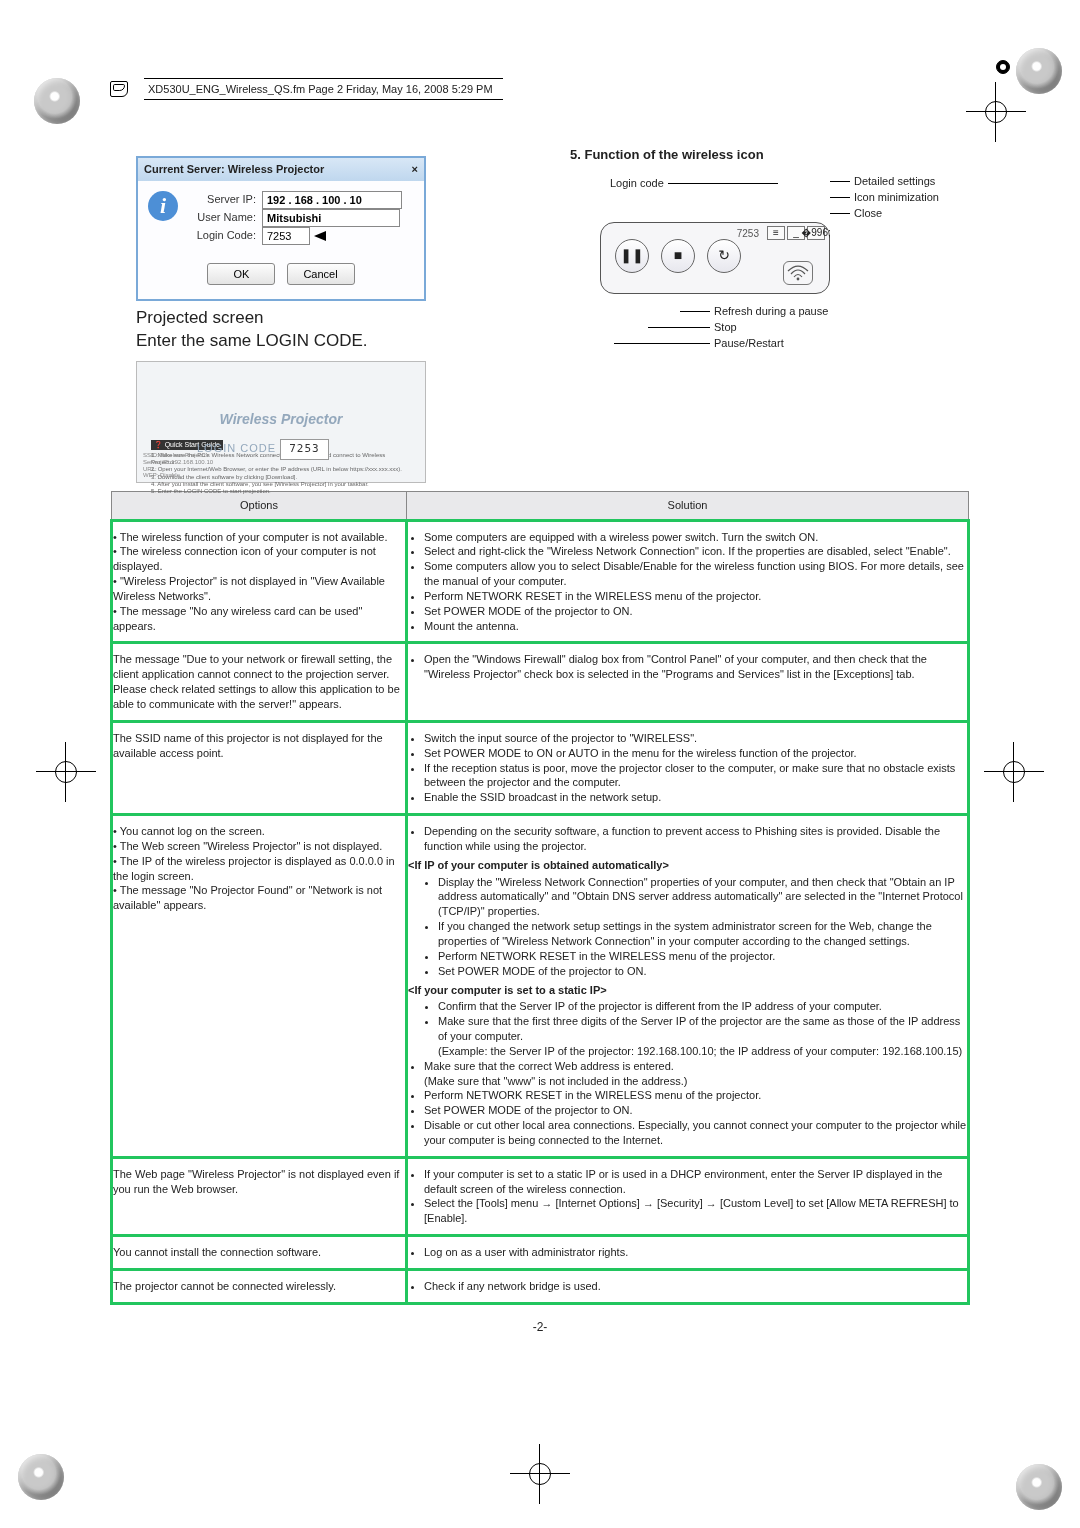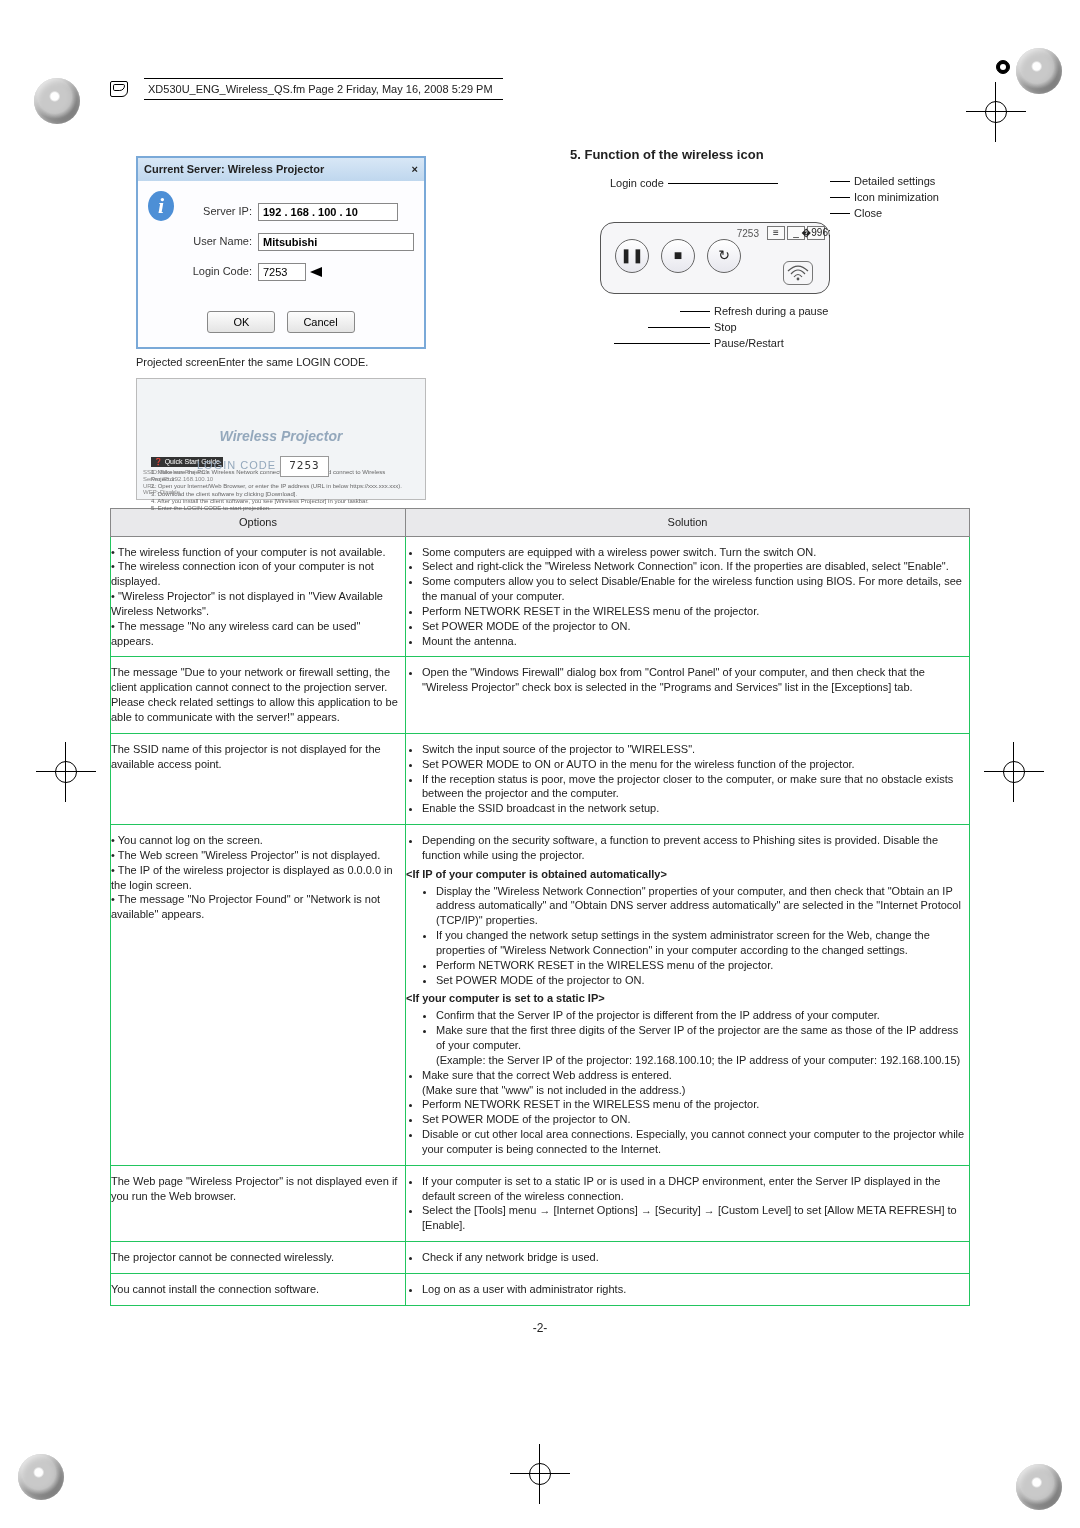--- a/index.html
+++ b/index.html
@@ -16,27 +16,27 @@
   .page-header { position:absolute; left:110px; top:78px; font-size:11px; display:flex; align-items:center; gap:10px; }
   .content { position:absolute; left:110px; top:146px; width:860px; font-size:12px; line-height:1.35; }
   .two-col { display:flex; gap:40px; }
   .colL { width:420px; }
   .colR { width:400px; }
   .step-num { display:inline-block; width:22px; }
   h4 { font-size:13px; font-weight:bold; margin-bottom:10px; }
   .dialog { border:2px solid #7aa9d8; width:290px; margin:10px 0 6px 26px; font-size:11px; background:#fdfdff; }
   .dialog .title { background:linear-gradient(#d8e7f6,#bfd7ee); padding:4px 6px; font-weight:bold; display:flex; justify-content:space-between; }
   .dialog .body { padding:10px 10px 14px 10px; }
-  .dialog .row { display:flex; align-items:center; margin:12px 0; font-size:11px; }
+  .dialog .row { display:flex; align-items:center; margin:0 0; font-size:11px; }
   .dialog .row label { width:70px; text-align:right; margin-right:6px; color:#333; }
   .dialog .row input { border:1px solid #888; padding:2px 4px; font-size:11px; height:18px; }
   .dialog .btns { text-align:center; margin-top:18px; }
   .dialog .btns button { width:68px; height:22px; font-size:11px; border:1px solid #888; background:linear-gradient(#fdfdfd,#e4e4e4); border-radius:3px; margin:0 4px; }
   .arrow-left { display:inline-block; margin-left:4px; width:0; height:0; border-top:5px solid transparent; border-bottom:5px solid transparent; border-right:12px solid #000; vertical-align:middle; }
-  .cap-row { display:flex; justify-content:flex-start; width:316px; margin-left:26px; font-size:11px; margin-top:4px; }
+  .cap-row { display:flex; justify-content:space-between; width:316px; margin-left:26px; font-size:17px; margin-top:4px;flex-direction:column; }
   .proj-screen { border:1px solid #bbb; width:290px; height:122px; margin:8px 0 0 26px; background:#f2f4f6; position:relative; font-size:8px; color:#666; }
   .proj-screen .wp-title { position:absolute; top:48px; width:100%; text-align:center; font-style:italic; font-size:14px; color:#94a8bc; font-weight:bold; }
   .proj-screen .qsg { position:absolute; left:14px; right:14px; top:78px; font-size:6px; line-height:1.2; }
   .proj-screen .qsg .hd { background:#333; color:#fff; padding:1px 3px; display:inline-block; font-size:7px; }
   .proj-screen .login-box { position:absolute; bottom:22px; left:60px; font-size:11px; color:#94a8bc; letter-spacing:1px; }
   .proj-screen .login-box .code { display:inline-block; border:1px solid #999; padding:2px 8px; color:#333; font-family:monospace; background:#fff; }
   .proj-screen .foot { position:absolute; bottom:3px; left:6px; font-size:6px; line-height:1.1; color:#888; }
   .info-icon { width:30px; height:30px; border-radius:50%; background:#4d8fd6; color:#fff; display:inline-flex; align-items:center; justify-content:center; font-family:Georgia, serif; font-style:italic; font-size:22px; font-weight:bold; margin-right:8px; }
   
   .icon-diagram { position:relative; width:380px; height:180px; margin-top:4px; font-size:11px; }
@@ -45,21 +45,21 @@
   .tray .mini { position:absolute; right:4px; top:3px; display:flex; gap:2px; }
   .tray .mini span { width:18px; height:14px; border:1px solid #777; background:#fafafa; display:inline-flex; align-items:center; justify-content:center; font-size:10px; }
   .tray .code-lbl { position:absolute; right:70px; top:4px; font-size:10px; color:#555; }
   .tray .wifi { position:absolute; right:16px; bottom:8px; width:30px; height:24px; border:1px solid #777; border-radius:6px; display:flex; align-items:center; justify-content:center; }
   .lead { position:absolute; font-size:11px; }
   .lead .ln { display:inline-block; border-top:1px solid #000; vertical-align:middle; }
   
   .ts-title { background:#e9e9eb; border:1px solid #888; padding:6px 10px; font-size:16px; margin-top:30px; }
   table.ts { width:100%; border-collapse:collapse; margin-top:8px; font-size:11px; }
   table.ts th { background:#e9e9eb; border:1px solid #888; padding:6px 8px; font-weight:normal; }
-  table.ts td { border:1px solid #22c55e; padding:8px 0; vertical-align:top;margin-top:16px; }
+  table.ts td { border:3px solid #22c55e; padding:8px 0; vertical-align:top;margin-top:16px; }
   table.ts td:first-child { width:295px; }
   table.ts ul { list-style:disc; padding-left:16px; }
   .subhead { font-weight:bold; margin:4px 0 2px 0; }
   .pgnum { text-align:center; font-size:12px; margin-top:14px; }
   .book-icon { display:inline-block; width:18px; height:16px; background:linear-gradient(#fff,#fff); border:1px solid #000; border-radius:2px 2px 6px 2px; position:relative; margin-right:6px; vertical-align:middle; }
   .book-icon::before { content:""; position:absolute; left:2px; top:2px; right:2px; bottom:5px; border:1px solid #000; border-radius:2px 2px 6px 2px; }
 </style>
 </head>
 <body>
 
@@ -99,21 +99,21 @@
         <div class="body">
           <div style="display:flex;">
             <span class="info-icon">i</span>
             <div style="flex:1;">
               <div class="row">
                   <label>Server IP:</label>
                   <input style="width: 140px; font-weight: bold;" value="192 . 168 . 100 . 10">
                 </div>
               <div class="row">
                   <label>User Name:</label>
-                  <input style="width: 156px; font-weight: bold;" value="Mitsubishi">
+                  <input style="width: 138px; font-weight: bold;" value="Mitsubishi">
                 </div>
               <div class="row">
                   <label>Login Code:</label>
                   <input style="width: 48px;" value="7253">
                   <span class="arrow-left"></span>
                 </div>
             </div>
           </div>
           <div class="btns">
             <button>OK</button>
@@ -262,32 +262,32 @@
         <tr>
           <td style="white-space: pre-line;">The Web page "Wireless Projector" is not displayed even if you run the Web browser.</td>
           <td>
             <ul>
               <li style="white-space: pre-line;">If your computer is set to a static IP or is used in a DHCP environment, enter the Server IP displayed in the default screen of the wireless connection.</li>
               <li style="white-space: pre-line;">Select the [Tools] menu → [Internet Options] → [Security] → [Custom Level] to set [Allow META REFRESH] to [Enable].</li>
             </ul>
           </td>
         </tr>
         <tr>
+          <td style="white-space: pre-line;">You cannot install the connection software.</td>
+          <td>
+            <ul>
+              <li style="white-space: pre-line;">Log on as a user with administrator rights.</li>
+            </ul>
+          </td>
+        </tr>
+        <tr>
           <td style="white-space: pre-line;">The projector cannot be connected wirelessly.</td>
           <td>
             <ul>
               <li style="white-space: pre-line;">Check if any network bridge is used.</li>
-            </ul>
-          </td>
-        </tr>
-        <tr>
-          <td style="white-space: pre-line;">You cannot install the connection software.</td>
-          <td>
-            <ul>
-              <li style="white-space: pre-line;">Log on as a user with administrator rights.</li>
             </ul>
           </td>
         </tr>
       </tbody>
   </table>
 
   <div class="pgnum">-2-</div>
 </div>
 
 </body></html>

